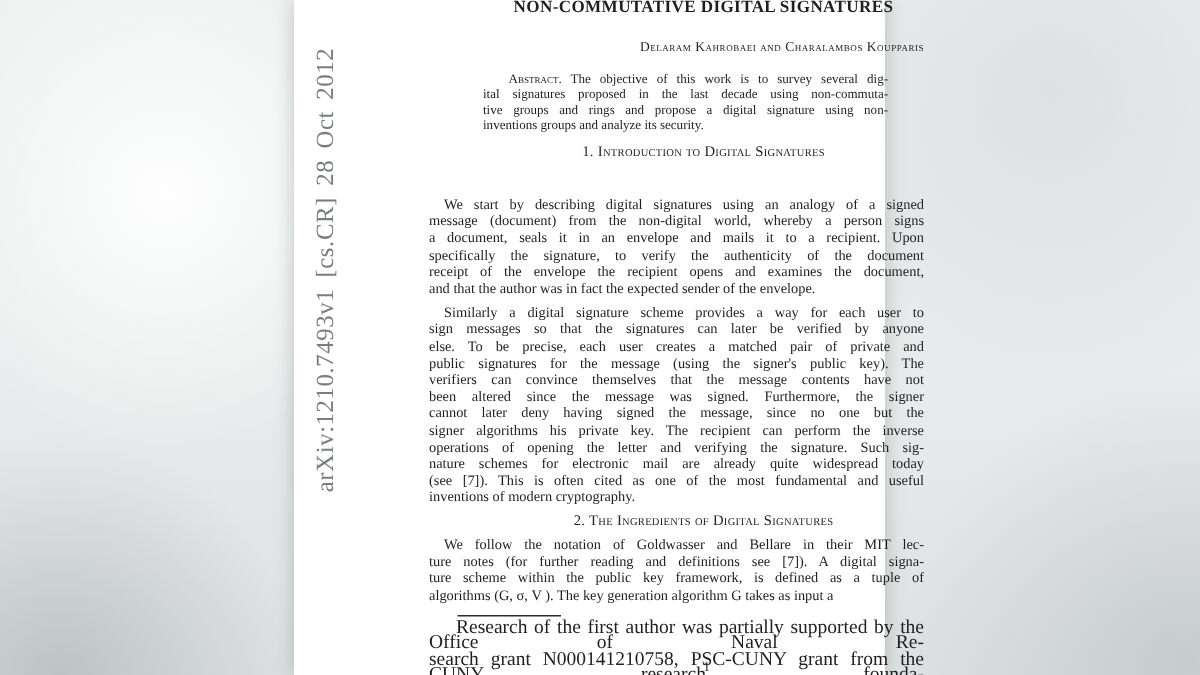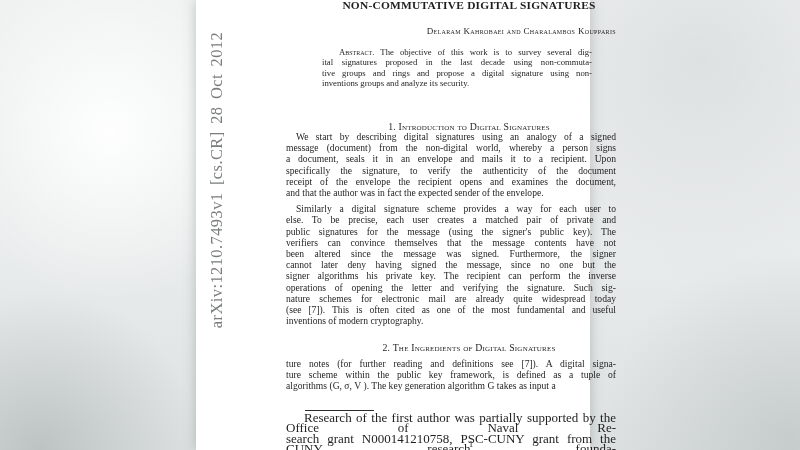--- a/index.html
+++ b/index.html
@@ -73,50 +73,52 @@
         <span class="sc">Abstract.</span>
         <span>The objective of this work is to survey several dig-</span>
       </div>
       <div>
           <div class="jline">ital signatures proposed in the last decade using non-commuta-</div>
           <div class="jline">tive groups and rings and propose a digital signature using non-</div>
           <div class="jline jl-last">inventions groups and analyze its security.</div>
         </div>
     </div>
 
-    <div class="heading" style="top:121px">1. Introduction to Digital Signatures</div>
+    <div class="heading" style="top:96px">1. Introduction to Digital Signatures</div>
 
     <div class="bodyblock" style="top:131px">
       <div>
           <div class="jline jl-indent">We start by describing digital signatures using an analogy of a signed</div>
           <div class="jline">message (document) from the non-digital world, whereby a person signs</div>
           <div class="jline">a document, seals it in an envelope and mails it to a recipient. Upon</div>
           <div class="jline">specifically the signature, to verify the authenticity of the document</div>
           <div class="jline">receipt of the envelope the recipient opens and examines the document,</div>
           <div class="jline jl-last">and that the author was in fact the expected sender of the envelope.</div>
         </div>
       <div style="margin-top:5px">
           <div class="jline jl-indent">Similarly a digital signature scheme provides a way for each user to</div>
+          <div class="jline">sign messages so that the signatures can later be verified by anyone</div>
           <div class="jline">else. To be precise, each user creates a matched pair of private and</div>
           <div class="jline">public signatures for the message (using the signer's public key). The</div>
           <div class="jline">verifiers can convince themselves that the message contents have not</div>
           <div class="jline">been altered since the message was signed. Furthermore, the signer</div>
           <div class="jline">cannot later deny having signed the message, since no one but the</div>
           <div class="jline">signer algorithms his private key. The recipient can perform the inverse</div>
           <div class="jline">operations of opening the letter and verifying the signature. Such sig-</div>
           <div class="jline">nature schemes for electronic mail are already quite widespread today</div>
           <div class="jline">(see [7]). This is often cited as one of the most fundamental and useful</div>
           <div class="jline jl-last">inventions of modern cryptography.</div>
         </div>
     </div>
 
     <div class="heading" style="top:342px">2. The Ingredients of Digital Signatures</div>
 
     <div class="bodyblock" style="top:358px">
       <div>
+          <div class="jline jl-indent">We follow the notation of Goldwasser and Bellare in their MIT lec-</div>
           <div class="jline">ture notes (for further reading and definitions see [7]). A digital signa-</div>
           <div class="jline">ture scheme within the public key framework, is defined as a tuple of</div>
           <div class="jline jl-last">algorithms (G, σ, V ). The key generation algorithm G takes as input a</div>
         </div>
     </div>
 
     <div class="fnrule"></div>
     <div class="footnote">
         <div class="jline jl-indent">Research of the first author was partially supported by the Office of Naval Re-</div>
         <div class="jline">search grant N000141210758, PSC-CUNY grant from the CUNY research founda-</div>

